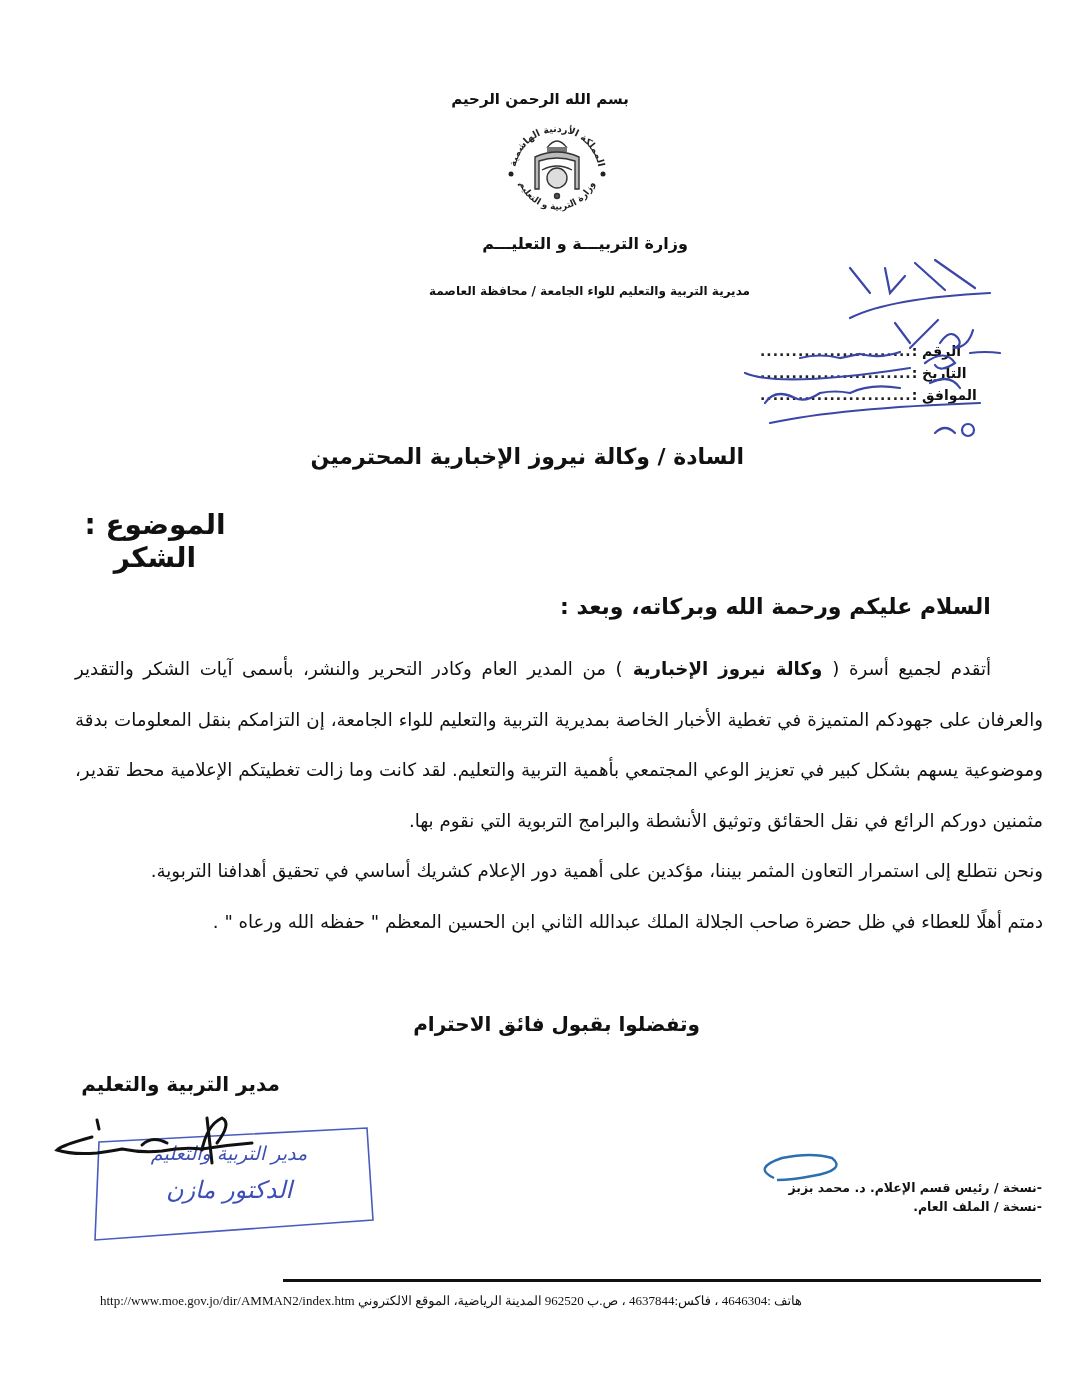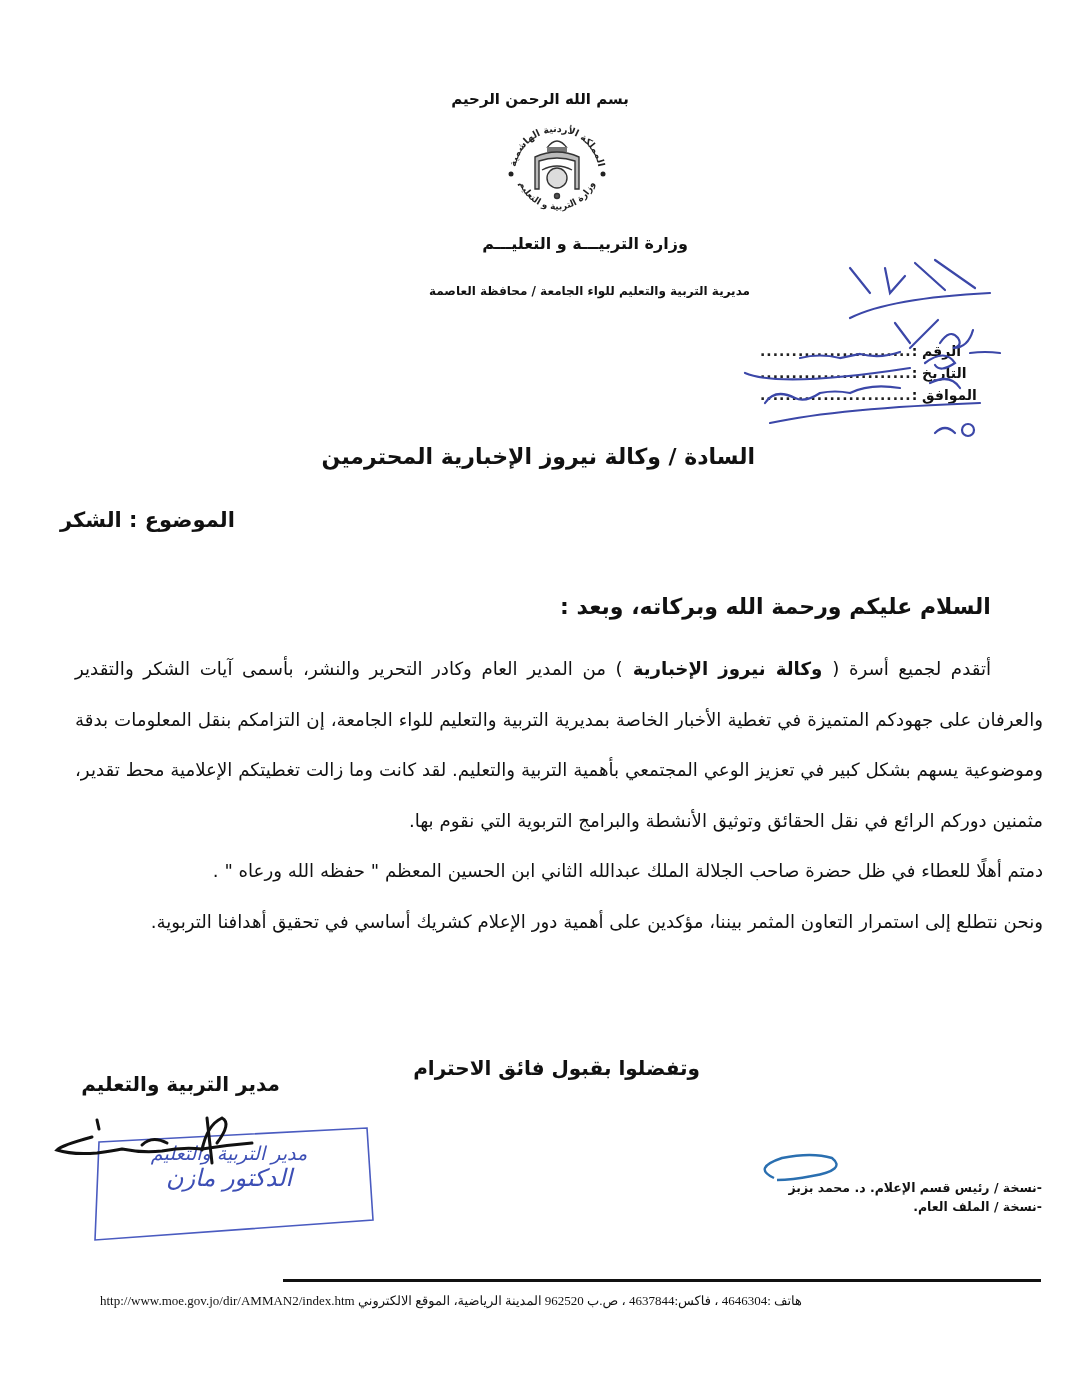--- a/index.html
+++ b/index.html
@@ -11,36 +11,36 @@
   .emblem { top: 112px; left: 497px; width: 120px; height: 110px; }
   .ministry { top: 234px; left: 0; width: 1080px; text-align: center; font-size: 16px; font-weight: bold; padding-left: 90px; box-sizing: border-box; }
   .directorate { top: 284px; left: 340px; width: 410px; text-align: right; font-size: 12px; font-weight: bold; }
 
   .refblock { top: 340px; left: 760px; width: 282px; font-size: 14px; font-weight: bold; line-height: 22px; }
   .refrow { display: flex; justify-content: flex-end; direction: rtl; }
   .refrow .lbl { white-space: nowrap; }
   .refrow .dots { letter-spacing: 1px; white-space: nowrap; color: #222; }
   .handwriting { top: 258px; left: 740px; width: 320px; height: 190px; pointer-events: none; }
 
-  .recipient { top: 444px; left: 300px; width: 455px; text-align: right; font-size: 22px; font-weight: bold; }
-  .subject { top: 508px; left: 60px; width: 190px; text-align: left; font-size: 21px; font-weight: bold; }
+  .recipient { top: 444px; left: 289px; width: 455px; text-align: right; font-size: 22px; font-weight: bold; }
+  .subject { top: 508px; left: 60px; width: 190px; text-align: center; font-size: 28px; font-weight: bold; }
   .greeting { top: 594px; left: 560px; width: 482px; text-align: left; font-size: 22px; font-weight: bold; }
 
   .body-text { top: 644px; left: 75px; width: 968px; font-size: 18.2px; line-height: 50.5px; text-align: justify; text-align-last: right; }
   .body-text p { margin: 0; }
   .body-text .indent { display: inline-block; width: 52px; }
   .body-text b { font-weight: bold; }
 
-  .closing { top: 1012px; left: 380px; width: 320px; text-align: right; font-size: 20px; font-weight: bold; margin-top: 44px; }
+  .closing { top: 1012px; left: 380px; width: 320px; text-align: right; font-size: 20px; font-weight: bold; }
   .signer-title { top: 1072px; left: 60px; width: 220px; text-align: right; font-size: 20px; font-weight: bold; }
 
   .stamp { top: 1120px; left: 85px; width: 290px; height: 122px; }
   .stamp-text { position: absolute; right: 16px; top: 22px; width: 260px; color: #3d4fb5; font-style: italic; font-family: "DejaVu Serif", serif; text-align: center; }
   .stamp-text .l1 { font-size: 19px; display: block; }
-  .stamp-text .l2 { font-size: 24px; display: block; margin-top: 0px; }
+  .stamp-text .l2 { font-size: 24px; display: block; margin-top: 12px; }
   .stamp-text .l3 { font-size: 24px; display: block; padding-left: 40px; }
   .sig { top: 1115px; left: 52px; width: 260px; height: 50px; }
 
   .copies { top: 1178px; left: 760px; width: 282px; font-size: 12.5px; font-weight: bold; line-height: 19px; text-align: right; }
   .copy-sig { top: 1150px; left: 752px; width: 110px; height: 50px; }
 
   .footer-rule { top: 1279px; left: 283px; width: 758px; height: 3px; background: #111; }
   .footer { top: 1293px; left: 100px; width: 900px; font-size: 13px; font-family: "Liberation Serif", serif; white-space: nowrap; text-align: left; }
 </style>
 </head>
@@ -110,22 +110,22 @@
     <circle cx="228" cy="172" r="6"></circle>
   </g>
 </svg>
 
 <div class="abs recipient rtl">السادة / وكالة نيروز الإخبارية المحترمين</div>
 <div class="abs subject rtl">الموضوع : الشكر</div>
 <div class="abs greeting rtl">السلام عليكم ورحمة الله وبركاته، وبعد :</div>
 
 <div class="abs body-text rtl">
   <p><span class="indent"></span><span>أتقدم لجميع أسرة (</span><b> وكالة نيروز الإخبارية </b><span>) من المدير العام وكادر التحرير والنشر، بأسمى آيات الشكر والتقدير والعرفان على جهودكم المتميزة في تغطية الأخبار الخاصة بمديرية التربية والتعليم للواء الجامعة، إن التزامكم بنقل المعلومات بدقة وموضوعية يسهم بشكل كبير في تعزيز الوعي المجتمعي بأهمية التربية والتعليم. لقد كانت وما زالت تغطيتكم الإعلامية محط تقدير، مثمنين دوركم الرائع في نقل الحقائق وتوثيق الأنشطة والبرامج التربوية التي نقوم بها.</span></p>
+  <p>ونحن نتطلع إلى استمرار التعاون المثمر بيننا، مؤكدين على أهمية دور الإعلام كشريك أساسي في تحقيق أهدافنا التربوية.</p>
   <p>دمتم أهلًا للعطاء في ظل حضرة صاحب الجلالة الملك عبدالله الثاني ابن الحسين المعظم " حفظه الله ورعاه " .</p>
-  <p>ونحن نتطلع إلى استمرار التعاون المثمر بيننا، مؤكدين على أهمية دور الإعلام كشريك أساسي في تحقيق أهدافنا التربوية.</p>
 </div>
 
 <div class="abs closing rtl">وتفضلوا بقبول فائق الاحترام</div>
 <div class="abs signer-title rtl">مدير التربية والتعليم</div>
 
 <div class="abs stamp">
   <svg width="290" height="122" style="position:absolute;left:0;top:0">
     <polygon points="14,22 282,8 288,100 10,120" fill="none" stroke="#4a5bc0" stroke-width="1.6"></polygon>
   </svg>
   <div class="stamp-text rtl">

